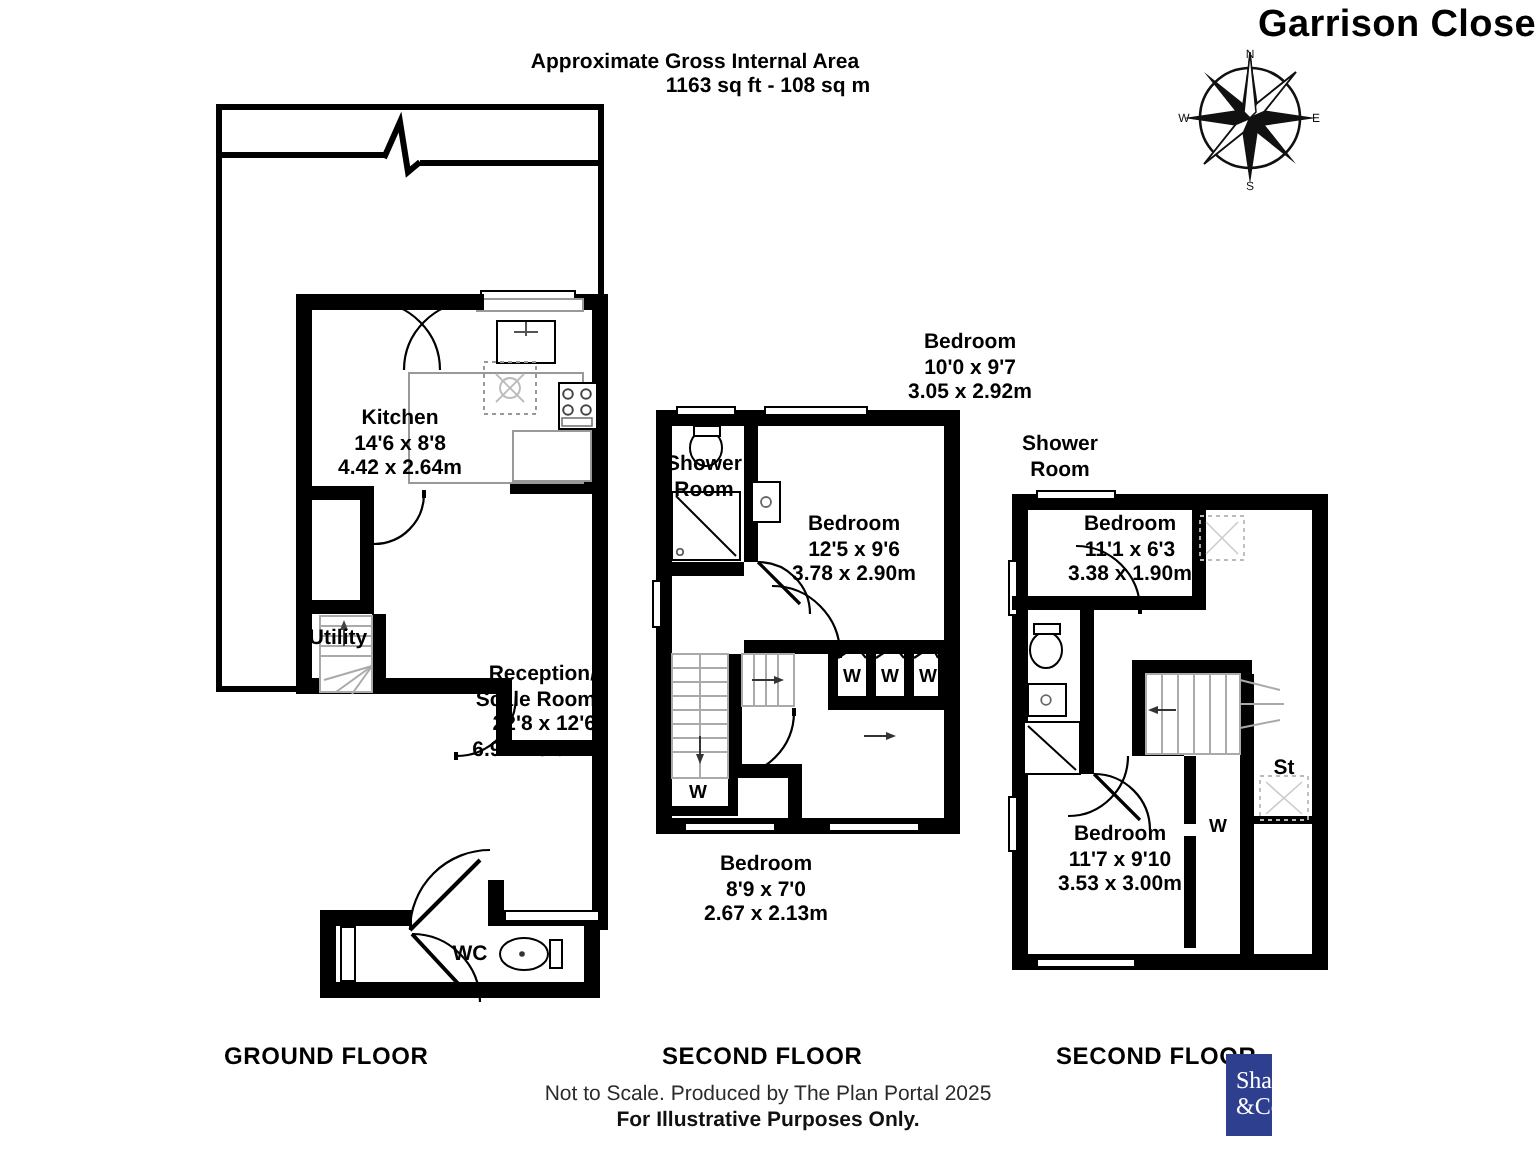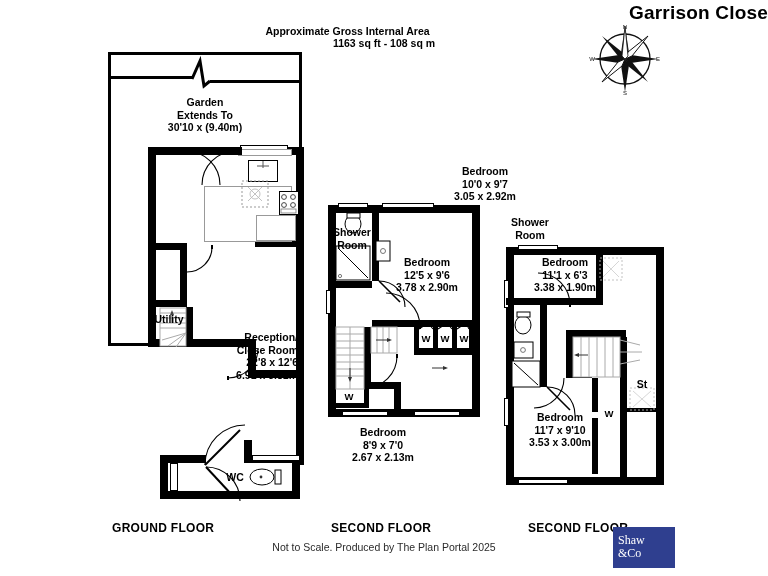--- a/index.html
+++ b/index.html
@@ -43,21 +43,21 @@
   
   .foot1{
     position:absolute;left:0;top:541px;width:768px;text-align:center;
     font-size:10.5px;color:#2b2b2b;
   }
   .foot2{
     position:absolute;left:0;top:554px;width:768px;text-align:center;
     font-size:10.5px;font-weight:bold;color:#111;
   }
   .logo{
-    position:absolute;left:613px;top:527px;width:62px;height:41px;
+    position:absolute;left:613px;top:527px;width:23px;height:41px;
     background:#2f3f8f;color:#fff;
     font-family:"Liberation Serif","DejaVu Serif",serif;
     font-size:12px;line-height:13px;
     padding:7px 0 0 5px;box-sizing:border-box;
   }
 
   
   .plan{position:absolute;}
   .w{position:absolute;background:#000;}           
   .tw{position:absolute;background:#000;}          
@@ -208,31 +208,31 @@
       </g>
       <g stroke="#aaa" stroke-width="1">
         <line x1="186" y1="333" x2="162" y2="340"></line>
         <line x1="186" y1="333" x2="168" y2="346"></line>
         <line x1="186" y1="333" x2="176" y2="347"></line>
       </g>
       <line x1="172" y1="323" x2="172" y2="312" stroke="#444" stroke-width="1"></line>
       <polygon points="172,310 170,315 174,315" fill="#444"></polygon>
     </svg>
 
-    <div class="roomtext" style="left:140px;top:96px;width:130px;">
-      <div>Garden</div>
-      <div>Extends To</div>
-      <div>30'10 x (9.40m)</div>
+    <div class="roomtext" style="left:150px;top:203px;width:100px;">
+      <div>Kitchen</div>
+      <div>14'6 x 8'8</div>
+      <div>4.42 x 2.64m</div>
     </div>
     <div class="roomtext" style="left:146px;top:313px;width:46px;">
       <div>Utility</div>
     </div>
     <div class="roomtext" style="left:206px;top:331px;width:92px;text-align:right;">
       <div>Reception/</div>
-      <div>Close Room</div>
+      <div>Scale Room</div>
       <div>22'8 x 12'6</div>
       <div>6.91 x 3.81m</div>
     </div>
     <div class="roomtext" style="left:218px;top:471px;width:34px;">
       <div>WC</div>
     </div>
   </div>
 
   <div class="plan" id="first-plan" style="left:320px;top:0;width:180px;height:520px;">
 
@@ -453,18 +453,19 @@
     <div class="roomtext" style="left:140px;top:378px;width:28px;">
       <div>St</div>
     </div>
   </div>
 
   <div class="floorlabel" id="lbl-ground">GROUND FLOOR</div>
   <div class="floorlabel" id="lbl-first">SECOND FLOOR</div>
   <div class="floorlabel" id="lbl-second">SECOND FLOOR</div>
 
   <div class="foot1">Not to Scale. Produced by The Plan Portal 2025</div>
+  <div class="foot2">For Illustrative Purposes Only.</div>
   <div class="logo" style="background: rgb(47, 63, 143);">
     <div>Shaw</div>
     <div>&amp;Co</div>
   </div>
 
 </div>
 
 </body></html>

